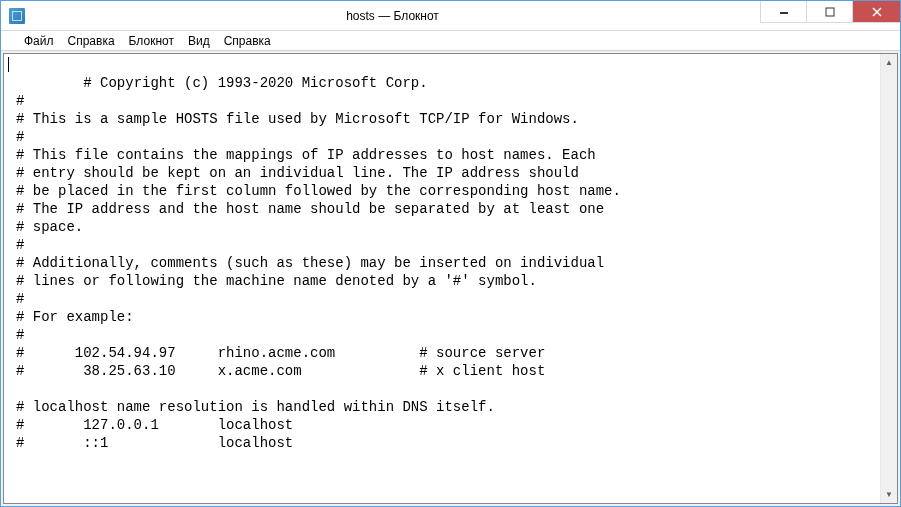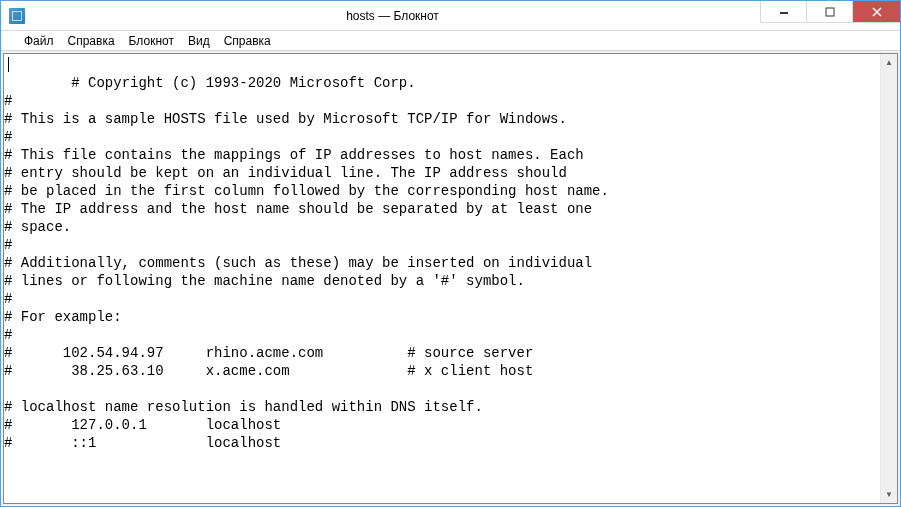--- a/index.html
+++ b/index.html
@@ -91,21 +91,21 @@
     }
     .editor-border {
       width: 100%;
       height: 100%;
       border: 1px solid #828790;
       background: #fff;
       display: flex;
     }
     .editor {
       flex: 1;
-      padding: 2px 0;
+      padding: 2px 12px;
       font-family: Consolas, "Courier New", monospace;
       font-size: 14px;
       line-height: 18px;
       white-space: pre;
       color: #000;
       overflow: hidden;
       outline: none;
       position: relative;
     }
     .text-caret {

